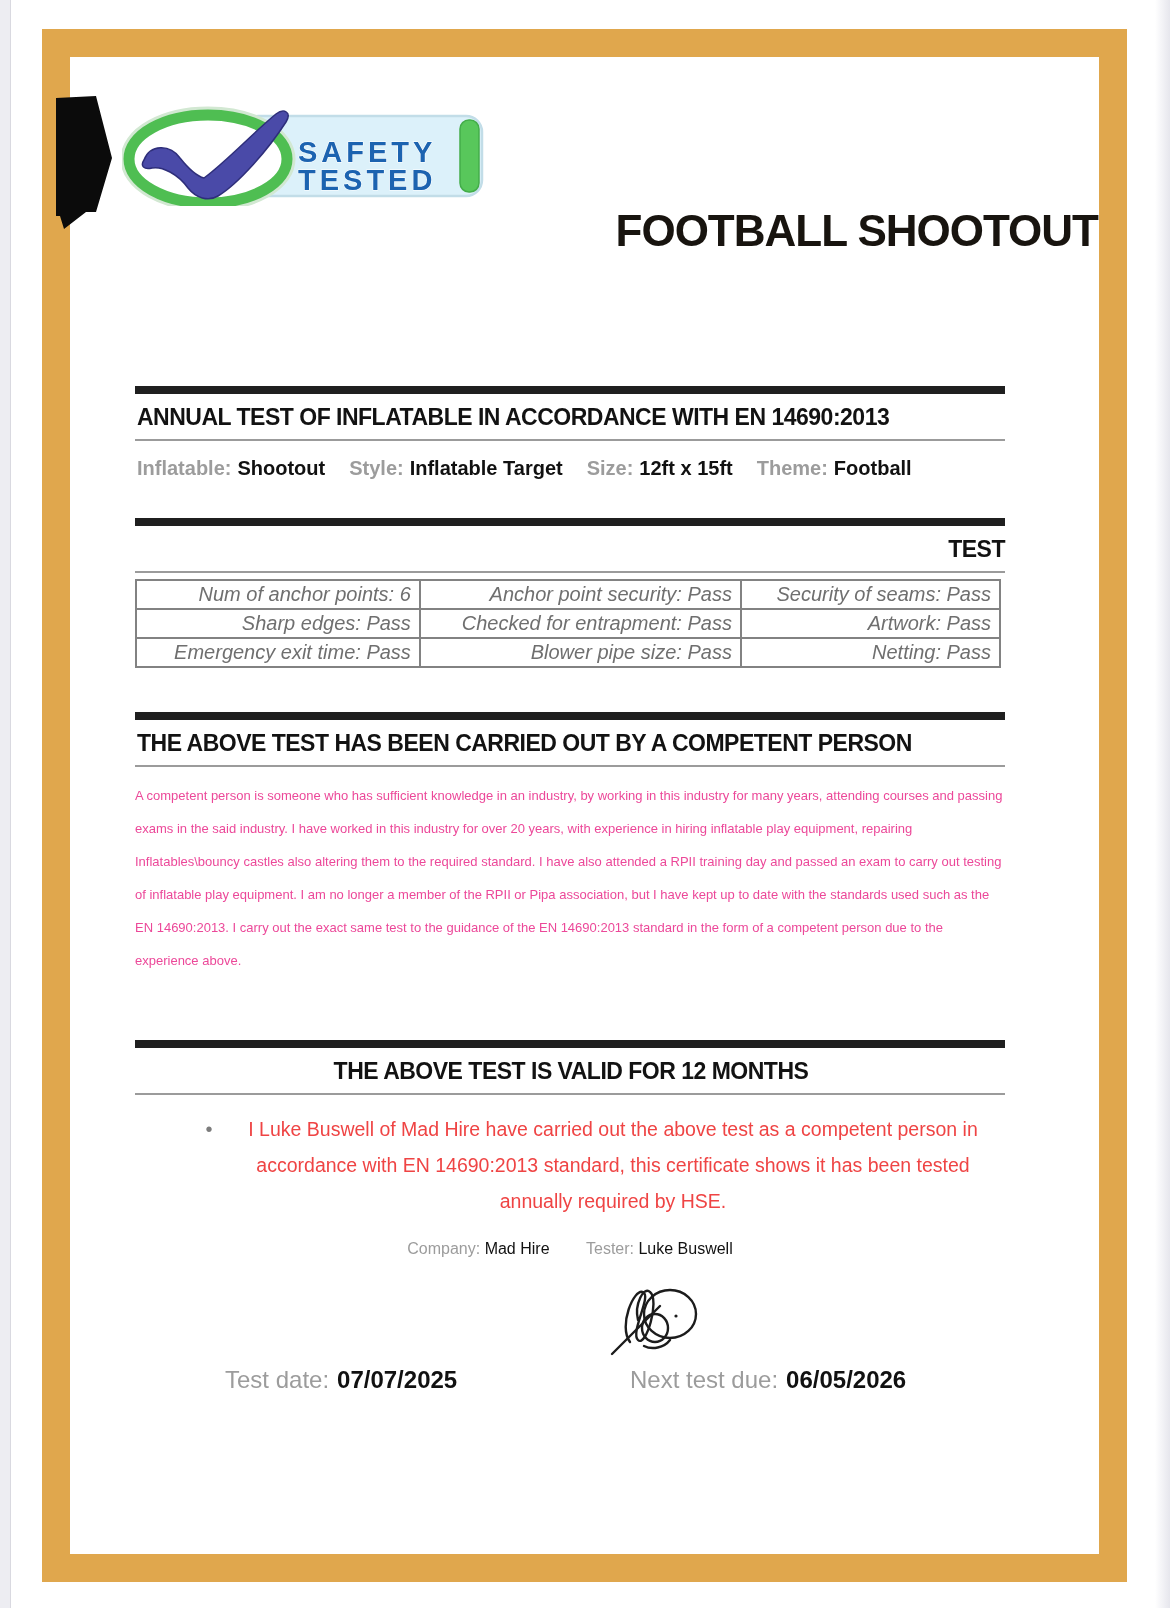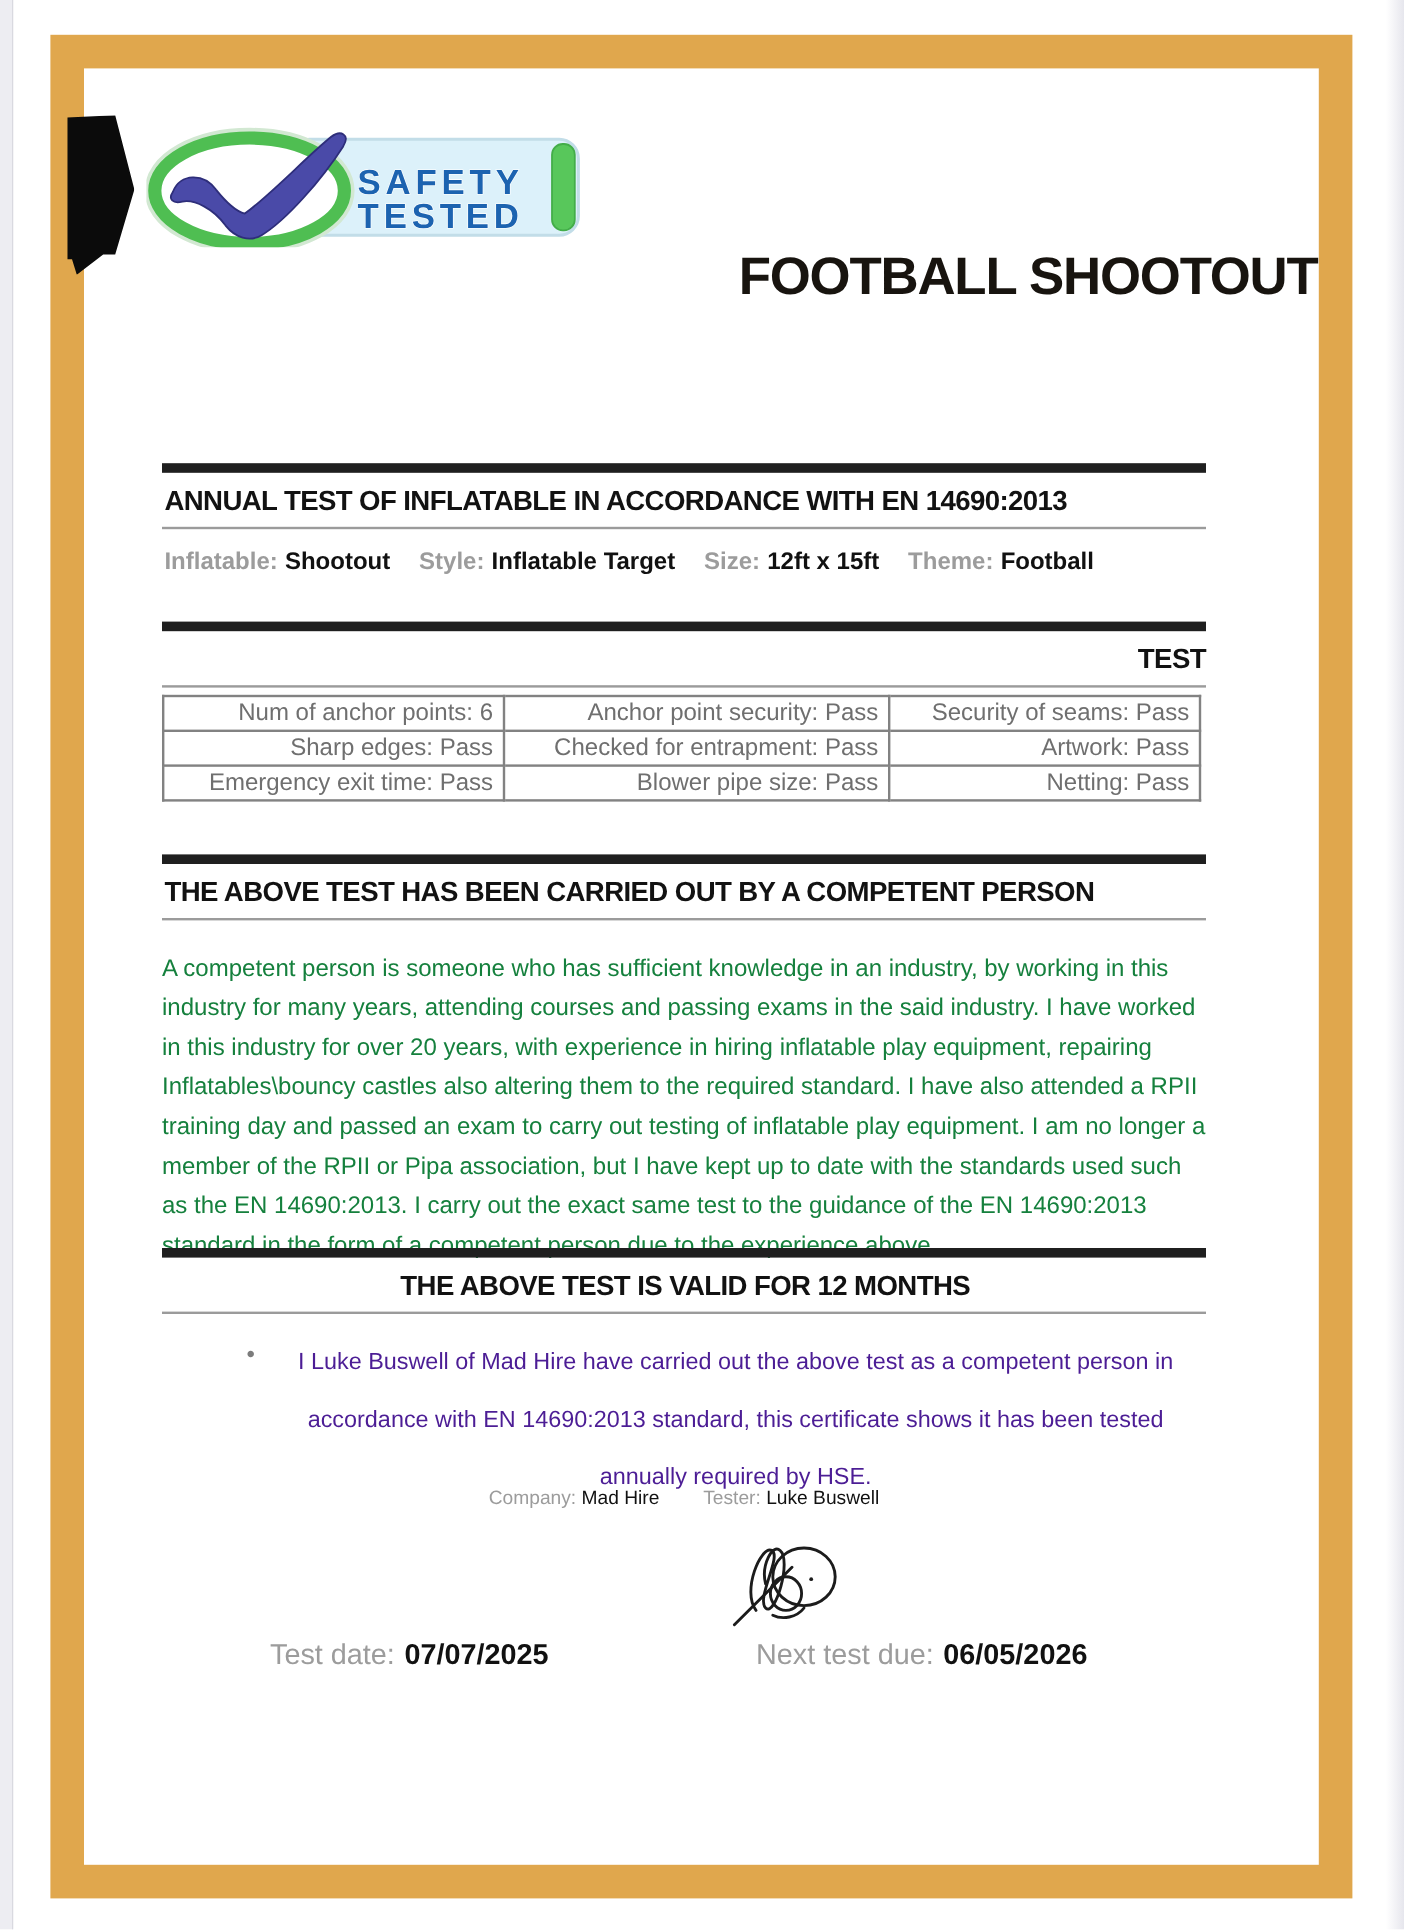--- a/index.html
+++ b/index.html
@@ -37,28 +37,28 @@
     letter-spacing:-0.5px;
   }
   .fields{display:flex;gap:24px;margin-top:16px;font-size:20px;font-weight:bold;margin-left:2px;}
   .fields .lab{color:#9c9c9c;margin-right:6px;}
   .fields .val{color:#111111;}
   table.test{
     margin-top:6px;width:866px;border-collapse:collapse;
     font-size:20px;color:#6f6f6f;
   }
   table.test td{
-    border:2px solid #828282;height:25px;padding:1px 8px;white-space:nowrap;
+    border:2px solid #828282;height:25px;padding:1px 8px;white-space:nowrap;font-style:italic;
   }
   .para{
-    margin-top:24px;font-size:20px;line-height:33px;color:#15803d;
+    margin-top:12px;font-size:13px;line-height:33px;color:#ec4899;
   }
   .bullet-row{display:flex;margin-top:16px;padding-left:56px;}
   .bullet-dot{width:36px;color:#7c7c7c;font-size:20px;line-height:36px;}
-  .bullet-text{width:772px;font-size:19.5px;line-height:48px;color:#4c1d95;}
+  .bullet-text{width:772px;font-size:19.5px;line-height:36px;color:#ef4444;}
   .signoff{
     position:absolute;left:135px;top:1240px;width:870px;text-align:center;
     font-size:16px;color:#111;
   }
   .signoff .lab{color:#9c9c9c;}
   .signoff .pair{margin:0 16px;display:inline-block;}
   .signature{position:absolute;left:608px;top:1276px;width:100px;height:86px;}
   .dates{
     position:absolute;left:135px;top:1366px;width:870px;display:flex;
     font-size:24px;padding-left:90px;box-sizing:border-box;

